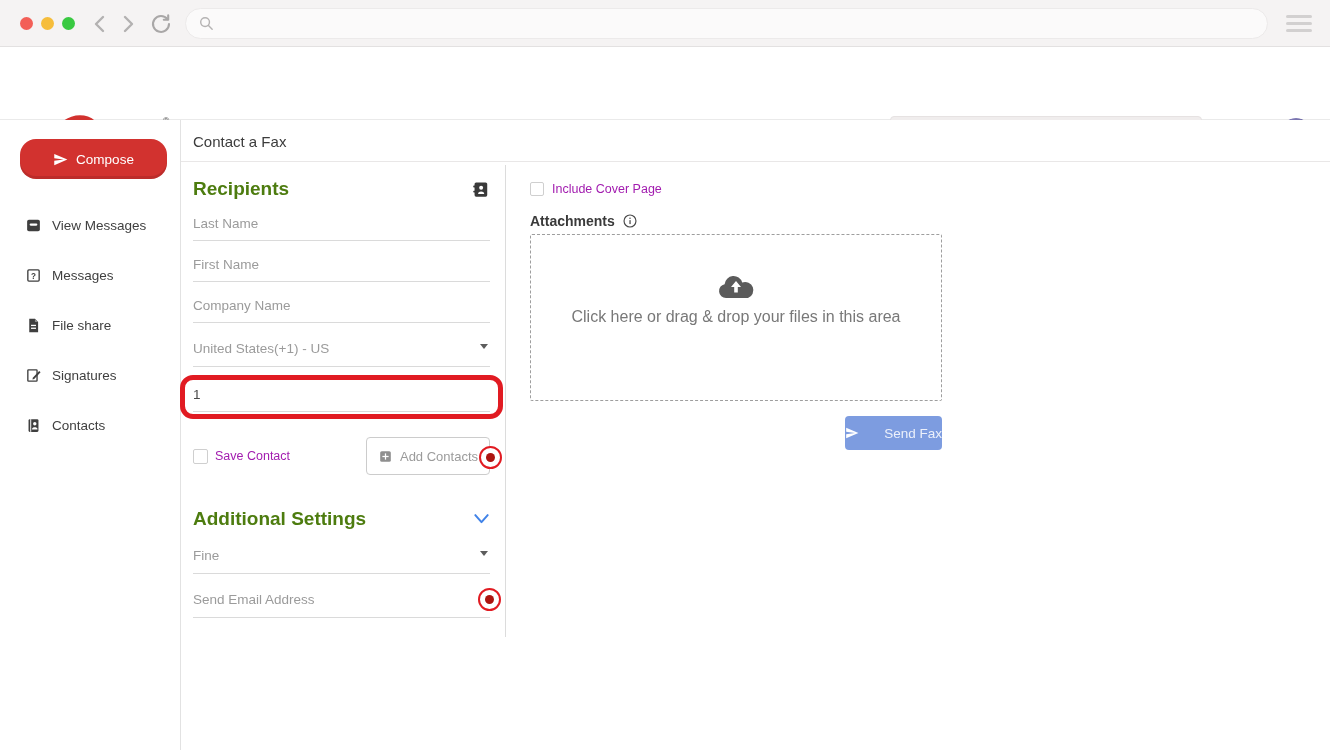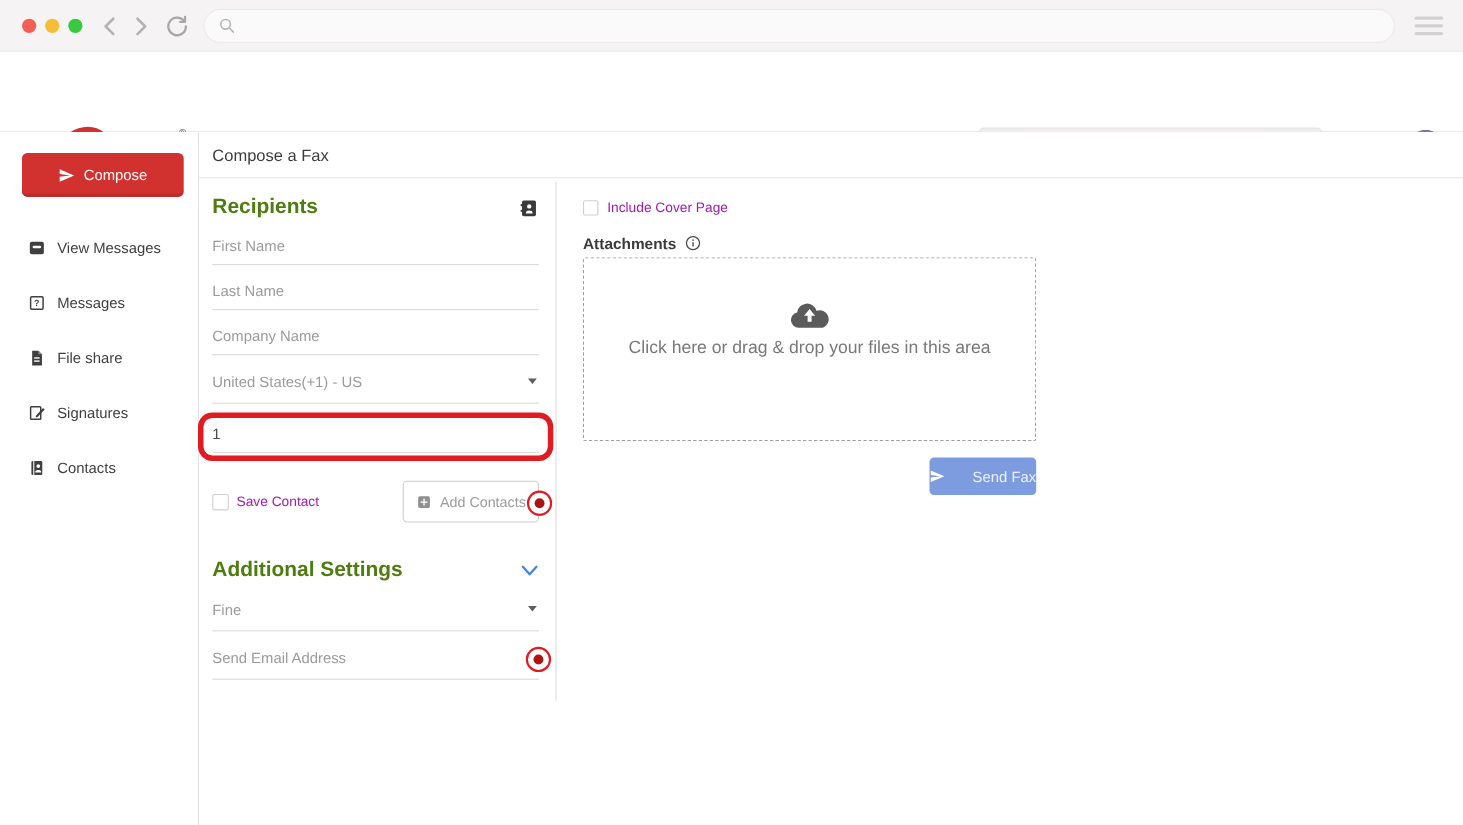--- a/index.html
+++ b/index.html
@@ -27,21 +27,21 @@
   .phone-num { font-size:14.5px; font-weight:bold; color:#333; }
   .caret { width:0; height:0; border-left:5px solid transparent; border-right:5px solid transparent; border-top:6px solid #444; }
   .hdr-search { position:absolute; left:890px; top:69px; width:312px; height:38px; background:#f0eded; border:1px solid #e6e2e2; border-radius:4px; display:flex; align-items:center; padding:0 12px; gap:8px; }
   .hdr-search input { flex:1; border:0; background:transparent; outline:none; font-size:13px; color:#555; font-family:inherit; }
   .hdr-search input::placeholder { color:#8f8b8b; }
   .hdr-ic { position:absolute; top:77px; width:22px; height:22px; cursor:pointer; }
   .avatar { position:absolute; left:1279px; top:71px; width:34px; height:34px; border-radius:50%; overflow:hidden; cursor:pointer; }
 
   
   .sidebar { position:absolute; left:0; top:120px; width:181px; bottom:0; background:#fff; border-right:1px solid #e2e2e2; }
-  .compose-btn { position:absolute; left:20px; top:19px; width:147px; height:40px; background:#d2322f; border:none; border-radius:5px; color:#fff; font-size:13.5px; font-family:inherit; display:flex; align-items:center; justify-content:center; gap:8px; cursor:pointer; box-shadow:inset 0 -3px rgba(0,0,0,.10); }
+  .compose-btn { position:absolute; left:20px; top:19px; width:147px; height:40px; background:#d2322f; border:none; border-radius:16px; color:#fff; font-size:13.5px; font-family:inherit; display:flex; align-items:center; justify-content:center; gap:8px; cursor:pointer; box-shadow:inset 0 -3px rgba(0,0,0,.10); }
   .nav { position:absolute; left:0; top:80px; width:100%; }
   .nav-item { height:50px; display:flex; align-items:center; padding-left:25px; gap:10px; cursor:pointer; }
   .nav-item span.lbl { font-size:13.5px; color:#3f3f3f; }
 
   
   .content { position:absolute; left:181px; top:120px; right:0; bottom:0; background:#fff; }
   .page-title { position:absolute; left:12px; top:13px; font-size:15px; color:#3c3c3c; font-weight:500; }
   .title-divider { position:absolute; left:0; top:41px; width:100%; border-bottom:1px solid #e9e7e7; }
   .v-divider { position:absolute; left:324px; top:45px; height:472px; border-left:1px solid #dcdcdc; }
 
@@ -212,41 +212,41 @@
             <rect x="7.2" y="3" width="1.6" height="18" fill="#fff" opacity=".85"></rect>
             <circle cx="13.8" cy="9.5" r="2.4" fill="#fff"></circle>
             <path d="M10 17 c0-3.2 7.6-3.2 7.6 0 v.8 H10z" fill="#fff"></path>
           </svg>
         <span class="lbl">Contacts</span>
       </div>
     </div>
   </div>
 
   <div class="content">
-    <div class="page-title">Compose a Fax</div>
+    <div class="page-title">Contact a Fax</div>
     <div class="title-divider"></div>
     <div class="v-divider"></div>
 
     <div class="form-col">
       <div class="sec-head">
         <span class="t">Recipients</span>
         <svg width="19" height="19" viewBox="0 0 24 24">
             <rect x="4.5" y="3" width="16" height="18" rx="2" fill="#3a3a3a"></rect>
             <rect x="2.8" y="7" width="3" height="2.4" rx="1" fill="#3a3a3a"></rect>
             <rect x="2.8" y="13.5" width="3" height="2.4" rx="1" fill="#3a3a3a"></rect>
             <circle cx="12.8" cy="9.7" r="2.5" fill="#fff"></circle>
             <path d="M9 17 c0-3.4 7.6-3.4 7.6 0 v.7 H9z" fill="#fff"></path>
           </svg>
       </div>
 
       <div class="ufield">
+        <input type="text" placeholder="Last Name" style="">
+      </div>
+      <div class="ufield">
         <input type="text" placeholder="First Name" style="">
-      </div>
-      <div class="ufield">
-        <input type="text" placeholder="Last Name" style="">
       </div>
       <div class="ufield">
         <input type="text" placeholder="Company Name" style="">
       </div>
 
       <div class="selrow">
         <span class="val">United States(+1) - US</span>
         <span class="caret"></span>
       </div>
 

